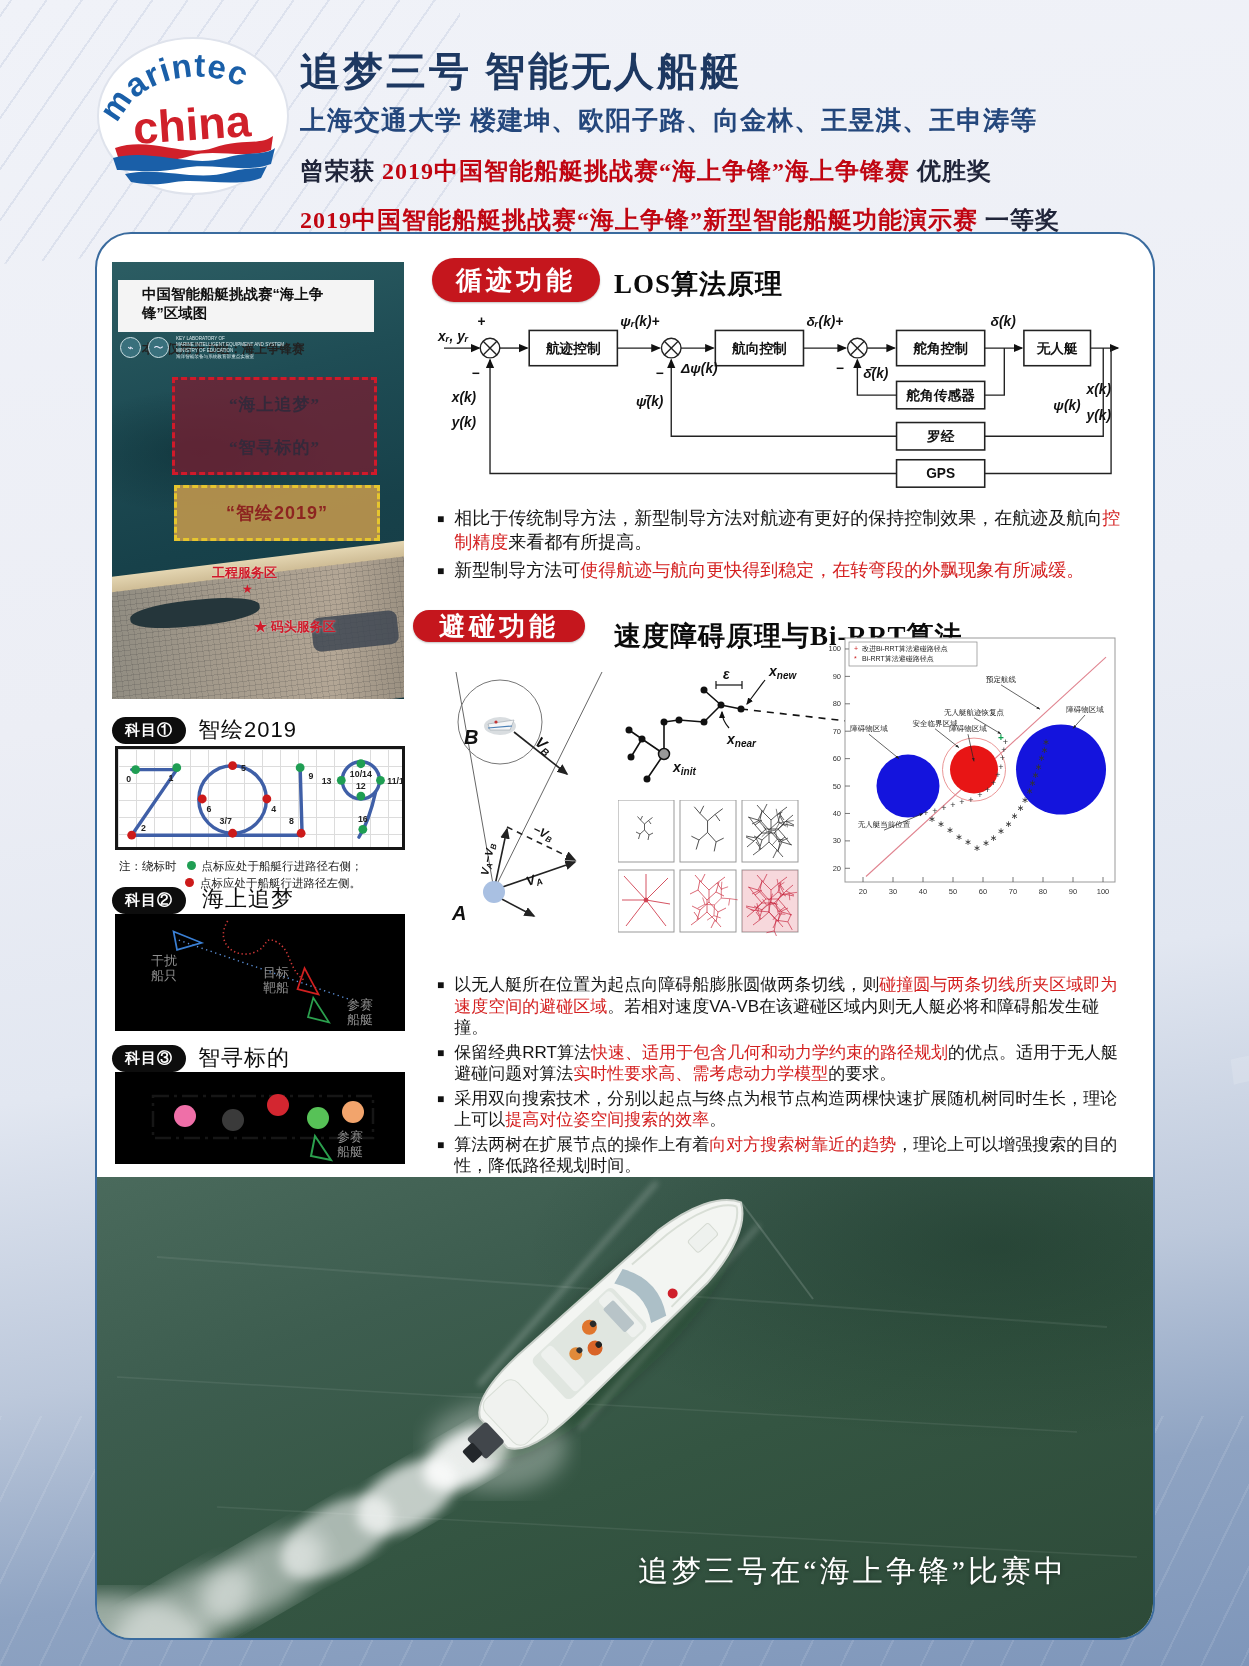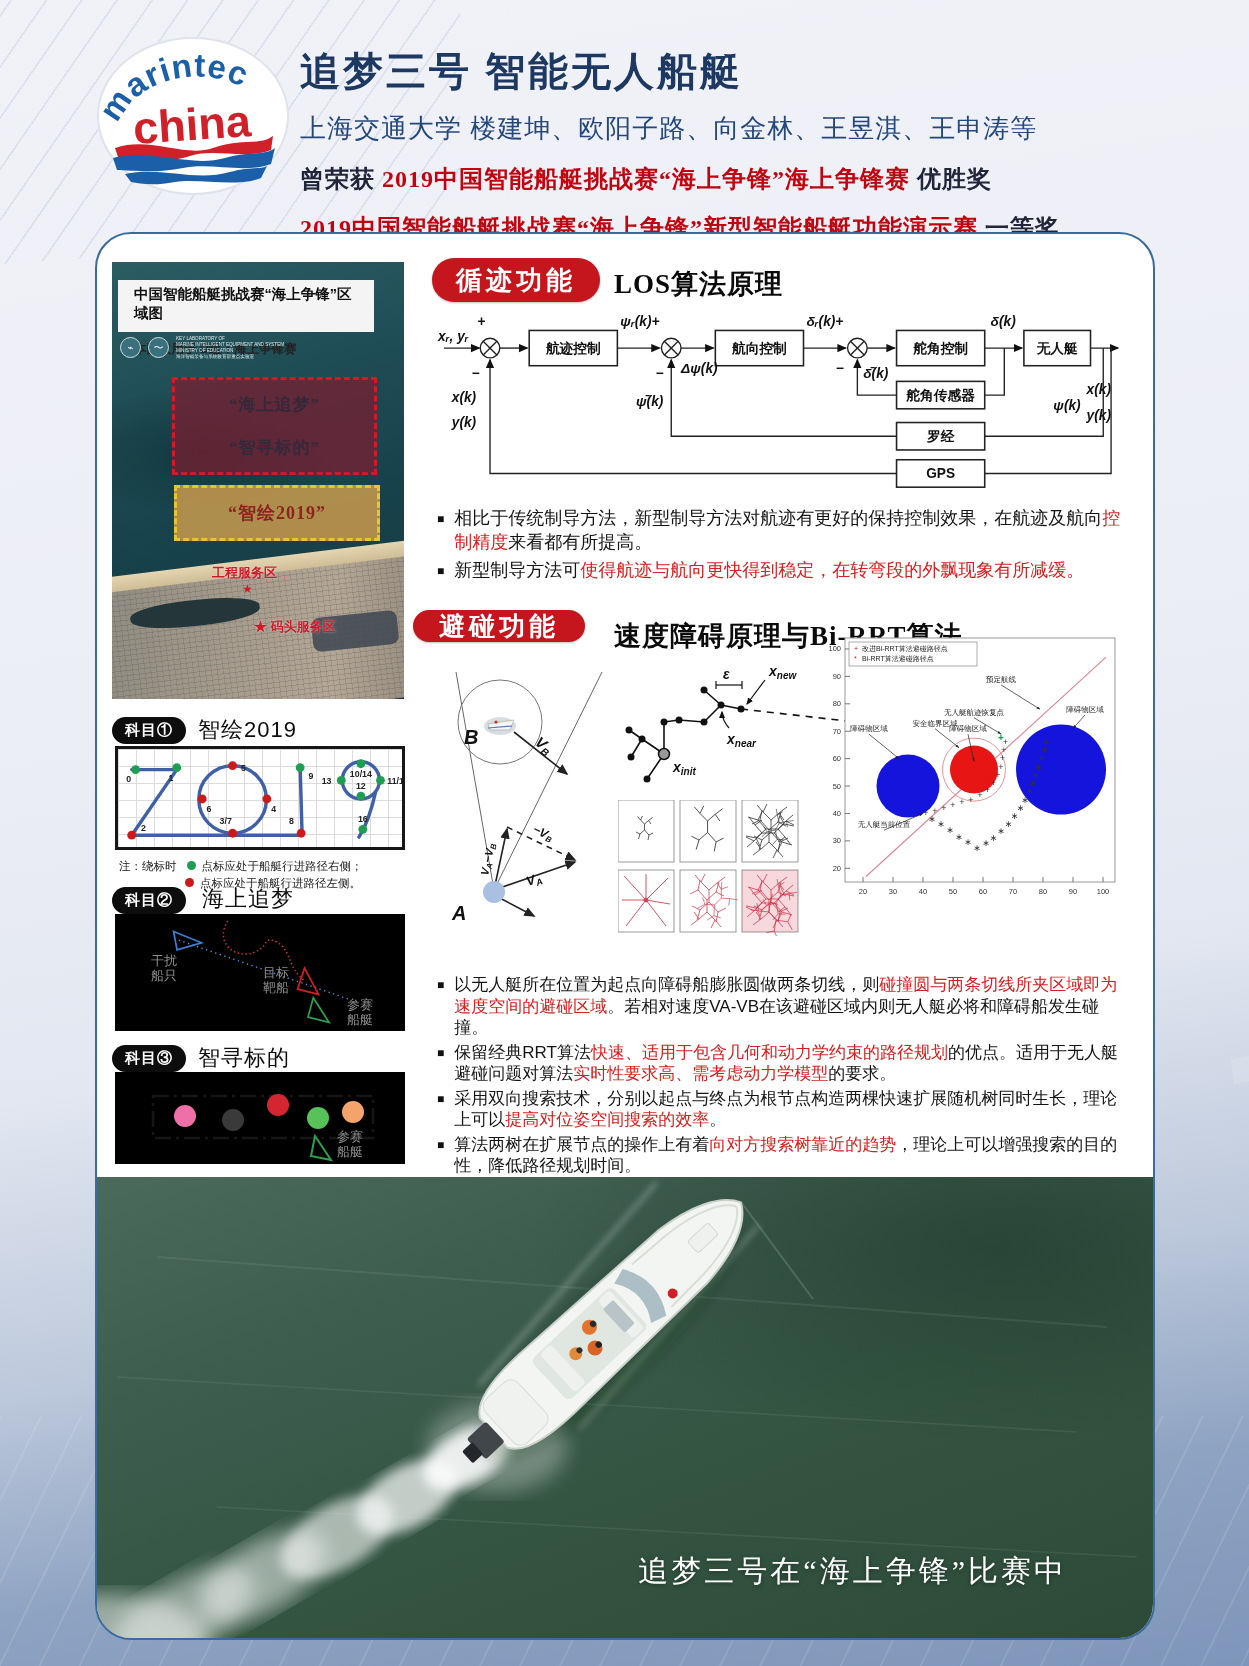--- a/index.html
+++ b/index.html
@@ -11,41 +11,41 @@
 .deco-tl{position:absolute;left:-60px;top:-70px;width:520px;height:320px;
  background:repeating-linear-gradient(126deg,rgba(125,145,185,.16) 0 2px,transparent 2px 30px);transform:skewY(-4deg)}
 .deco-b{position:absolute;left:0;bottom:0;width:100%;height:250px;
  background:repeating-linear-gradient(116deg,rgba(255,255,255,.10) 0 2px,transparent 2px 36px)}
 .deco-r{position:absolute;right:-120px;top:1020px;width:360px;height:560px;border-radius:50%;
  border:26px solid transparent;border-top-color:rgba(255,255,255,.15);transform:rotate(38deg)}
 
 #logo{left:95px;top:36px;width:196px;height:160px}
 #header-text{left:300px;right:60px;top:44px;text-align:left}
 #title{font-family:"Liberation Serif",serif;font-size:40px;font-weight:bold;color:#1d3861;letter-spacing:3px}
-#authors{font-size:26px;font-weight:normal;color:#24477c;margin-top:12px;letter-spacing:1px}
+#authors{font-size:26px;font-weight:bold;color:#24477c;margin-top:4px;letter-spacing:1px}
 .award{font-family:"Liberation Serif",serif;font-size:24px;font-weight:bold;margin-top:17px;letter-spacing:1px}
 .award .seg-k{color:#20253a}
 .award .seg-r{color:#c00511}
 
 #panel{left:95px;top:232px;width:1060px;height:1408px;background:#fff;border:2px solid #3a6b9e;border-radius:36px;overflow:hidden}
 
 #map{left:15px;top:28px;width:292px;height:437px;overflow:hidden;
  background:linear-gradient(165deg,#2c5d63 0%,#1f4d55 30%,#17414a 60%,#163a43 100%)}
 .map-shade1{left:0;top:120px;width:292px;height:140px;background:radial-gradient(200px 90px at 30% 50%,rgba(0,25,30,.35),transparent 70%)}
-.map-infobox{left:6px;top:18px;width:256px;height:52px;background:#f4f4f4;padding:5px 16px}
+.map-infobox{left:6px;top:18px;width:256px;height:52px;background:#f4f4f4;padding:5px 24px}
 .map-title{font-size:14.5px;font-weight:bold;color:#101010}
 .map-sub{font-size:12.5px;font-weight:bold;color:#222;margin-top:18px}
 .lab-circle{width:21px;height:21px;border-radius:50%;background:#39707c;border:1px solid #cfe2e6;display:flex;align-items:center;justify-content:center;color:#eef;font-size:10px}
 .lab-text{font-size:4.6px;line-height:1.3;color:#dcebee}
 .zone-red{left:60px;top:115px;width:205px;height:98px;background:rgba(123,29,49,.72);border:3px dashed #d01a2a;
  display:flex;flex-direction:column;align-items:center;justify-content:center;gap:20px}
 .zone-red div{font-family:"Liberation Serif",serif;font-size:17px;font-weight:bold;color:#34293a;letter-spacing:1px}
 .zone-yellow{left:62px;top:223px;width:206px;height:56px;background:rgba(208,159,77,.82);border:3px dashed #e6c52e;
  display:flex;align-items:center;justify-content:center}
-.zone-yellow div{font-family:Liberation Serif, serif;font-size:18px;font-weight:bold;color:#8d2420;letter-spacing:1px}
+.zone-yellow div{font-family:Liberation Sans, sans-serif;font-size:18px;font-weight:bold;color:#8d2420;letter-spacing:1px}
 .beach{left:-12px;top:296px;width:330px;height:22px;background:linear-gradient(#e4d6b2,#c6b28a);transform:rotate(-7deg)}
 .land{left:-12px;top:312px;width:330px;height:140px;transform:rotate(-7deg);
  background:linear-gradient(100deg,#8d8a80,#a59b8c 40%,#b3a695 70%,#8f8678)}
 .land::after{content:"";position:absolute;inset:0;
  background:repeating-linear-gradient(0deg,rgba(60,60,60,.18) 0 1px,transparent 1px 5px),repeating-linear-gradient(90deg,rgba(60,60,60,.14) 0 1px,transparent 1px 6px)}
 .harbor{left:18px;top:338px;width:130px;height:26px;border-radius:45%;background:#25363b;transform:rotate(-6deg)}
 .citydark{left:200px;top:352px;width:86px;height:34px;border-radius:8px;background:#3e4652;transform:rotate(-6deg);opacity:.85}
 .map-label{font-size:13px;font-weight:bold;color:#d01a2a;text-shadow:0 0 2px rgba(255,255,255,.6)}
 .map-star{font-size:12px;color:#d01a2a}
 

